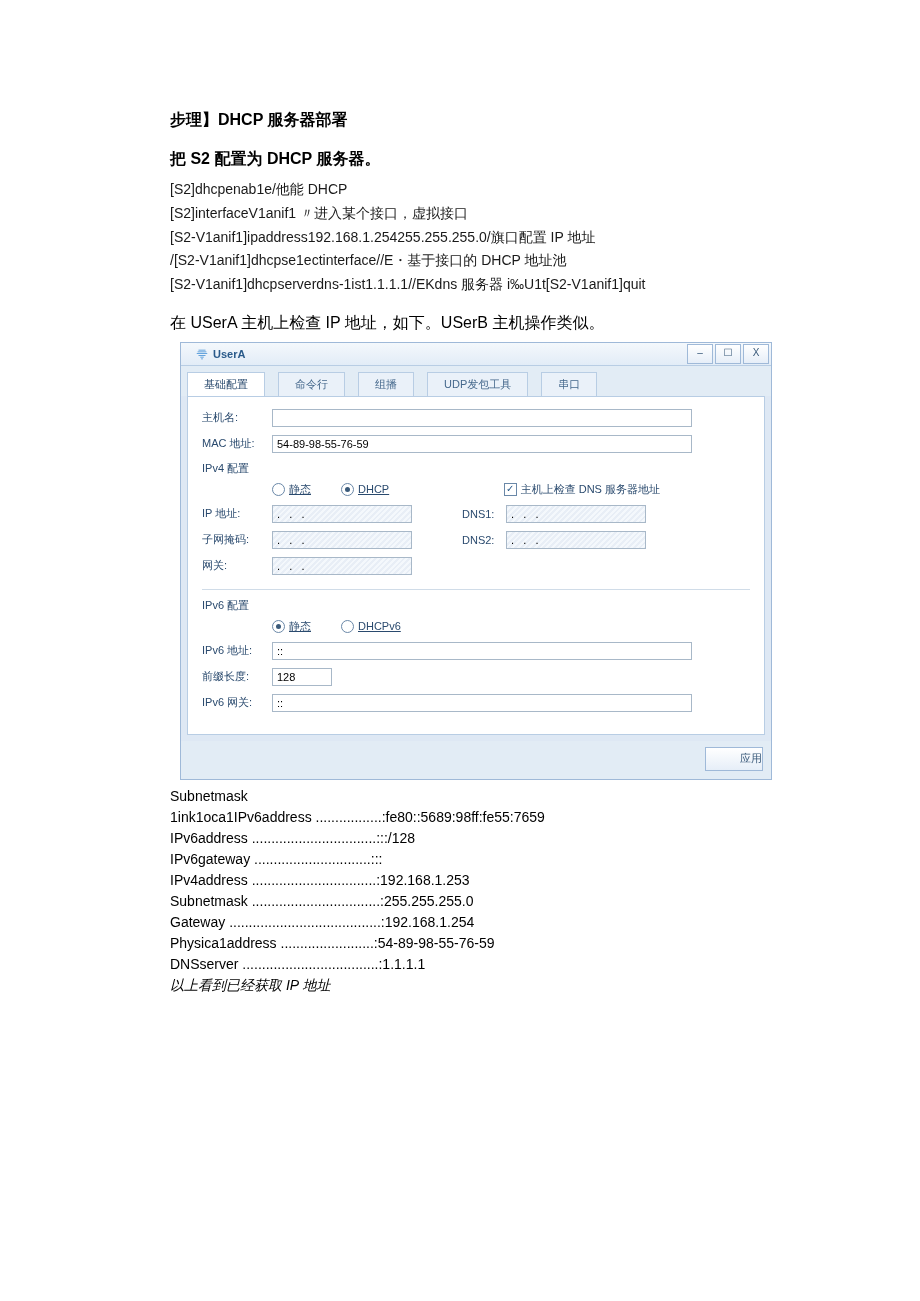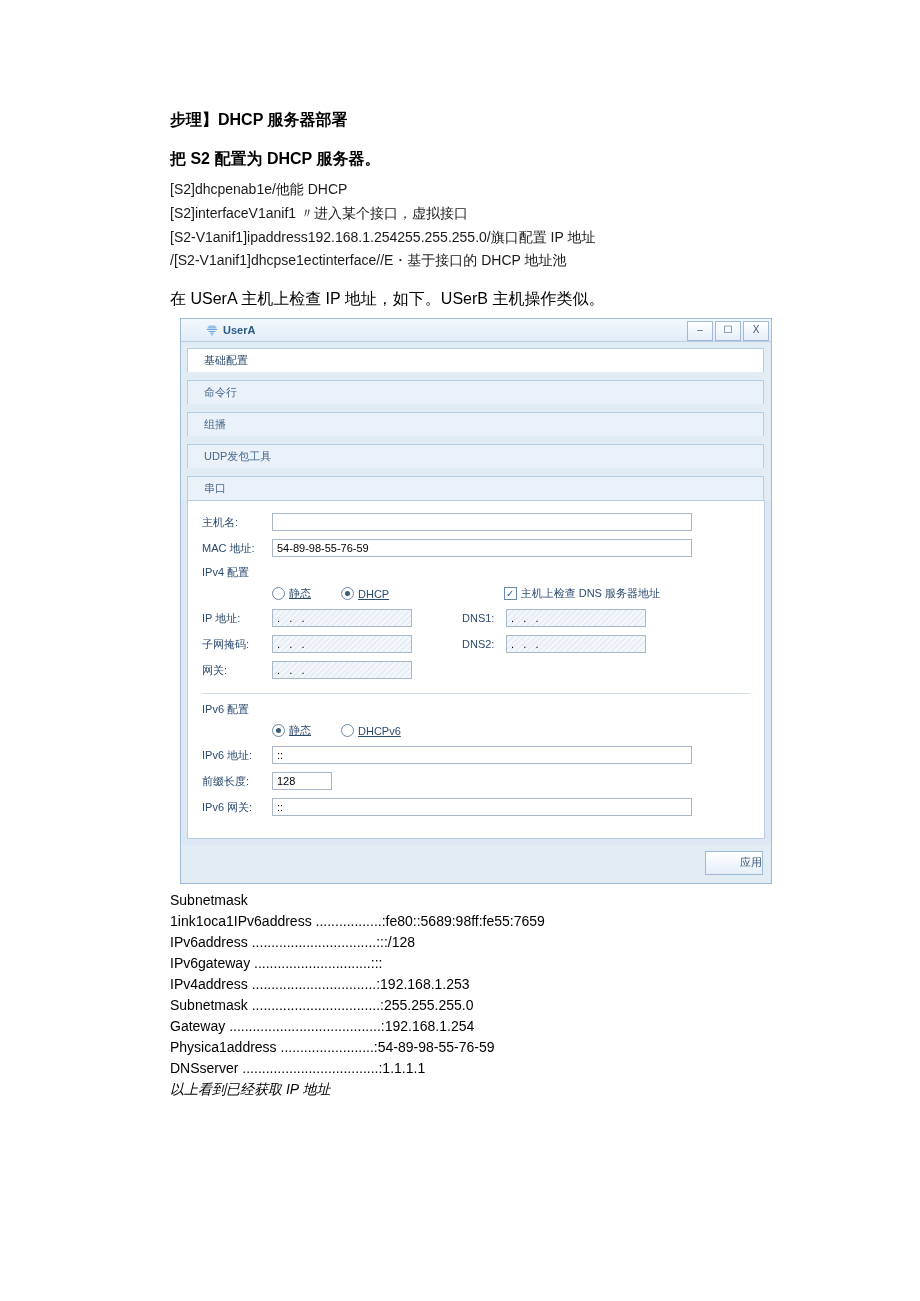--- a/index.html
+++ b/index.html
@@ -42,21 +42,21 @@
     background: #dee8f4;
     font-size: 11px;
     color: #2a4a6e;
   }
   .titlebar {
     display: flex;
     align-items: center;
     height: 22px;
     background: linear-gradient(#f4f8fc, #e2ecf7);
     border-bottom: 1px solid #b8cde4;
-    padding: 0 0 0 24px;
+    padding: 0 0 0 14px;
   }
   .titlebar .icon {
     width: 14px; height: 14px;
     margin-right: 4px;
     display:inline-block;
   }
   .titlebar .icon svg { width:14px; height:14px; }
   .titlebar .title {
     flex: 1;
     font-weight: bold;
@@ -71,23 +71,22 @@
     text-align: center;
     line-height: 16px;
     font-size: 10px;
     color: #3a5a7a;
     cursor: default;
   }
 
   .tabs {
     display: flex;
     padding: 6px 8px 0 6px;
-    gap: 8px;
+    gap: 14px;
     background: #e2ecf5;
-    flex-direction: column;
   }
   .tab {
     padding: 4px 16px;
     border: 1px solid #b8cde4;
     border-bottom: none;
     background: #eaf1f9;
     color: #45688c;
     font-size: 11px;
     margin-right: -1px;
     cursor: default;
@@ -227,20 +226,21 @@
 <div class="page">
 
   <div class="h1">步理】DHCP 服务器部署</div>
 
   <div class="h2">把 S2 配置为 DHCP 服务器。</div>
 
   <div class="code-line">[S2]dhcpenab1e/他能 DHCP</div>
   <div class="code-line">[S2]interfaceV1anif1 〃进入某个接口，虚拟接口</div>
   <div class="code-line">[S2-V1anif1]ipaddress192.168.1.254255.255.255.0/旗口配置 IP 地址</div>
   <div class="code-line">/[S2-V1anif1]dhcpse1ectinterface//E・基于接口的 DHCP 地址池</div>
+  <div class="code-line">[S2-V1anif1]dhcpserverdns-1ist1.1.1.1//EKdns 服务器 i‰U1t[S2-V1anif1]quit</div>
 
   <div class="desc">在 USerA 主机上检查 IP 地址，如下。USerB 主机操作类似。</div>
 
   <div class="sim-window">
     <div class="titlebar">
       <span class="icon">
         <svg viewBox="0 0 16 16">
             <path fill="#3a8ad4" d="M4 3h8v1H4zM3 5h10v1H3zM2 7h12v1H2zM4 9h8v1H4zM6 11h4v1H6zM7 13h2v1H7z"></path>
           </svg>
       </span>

